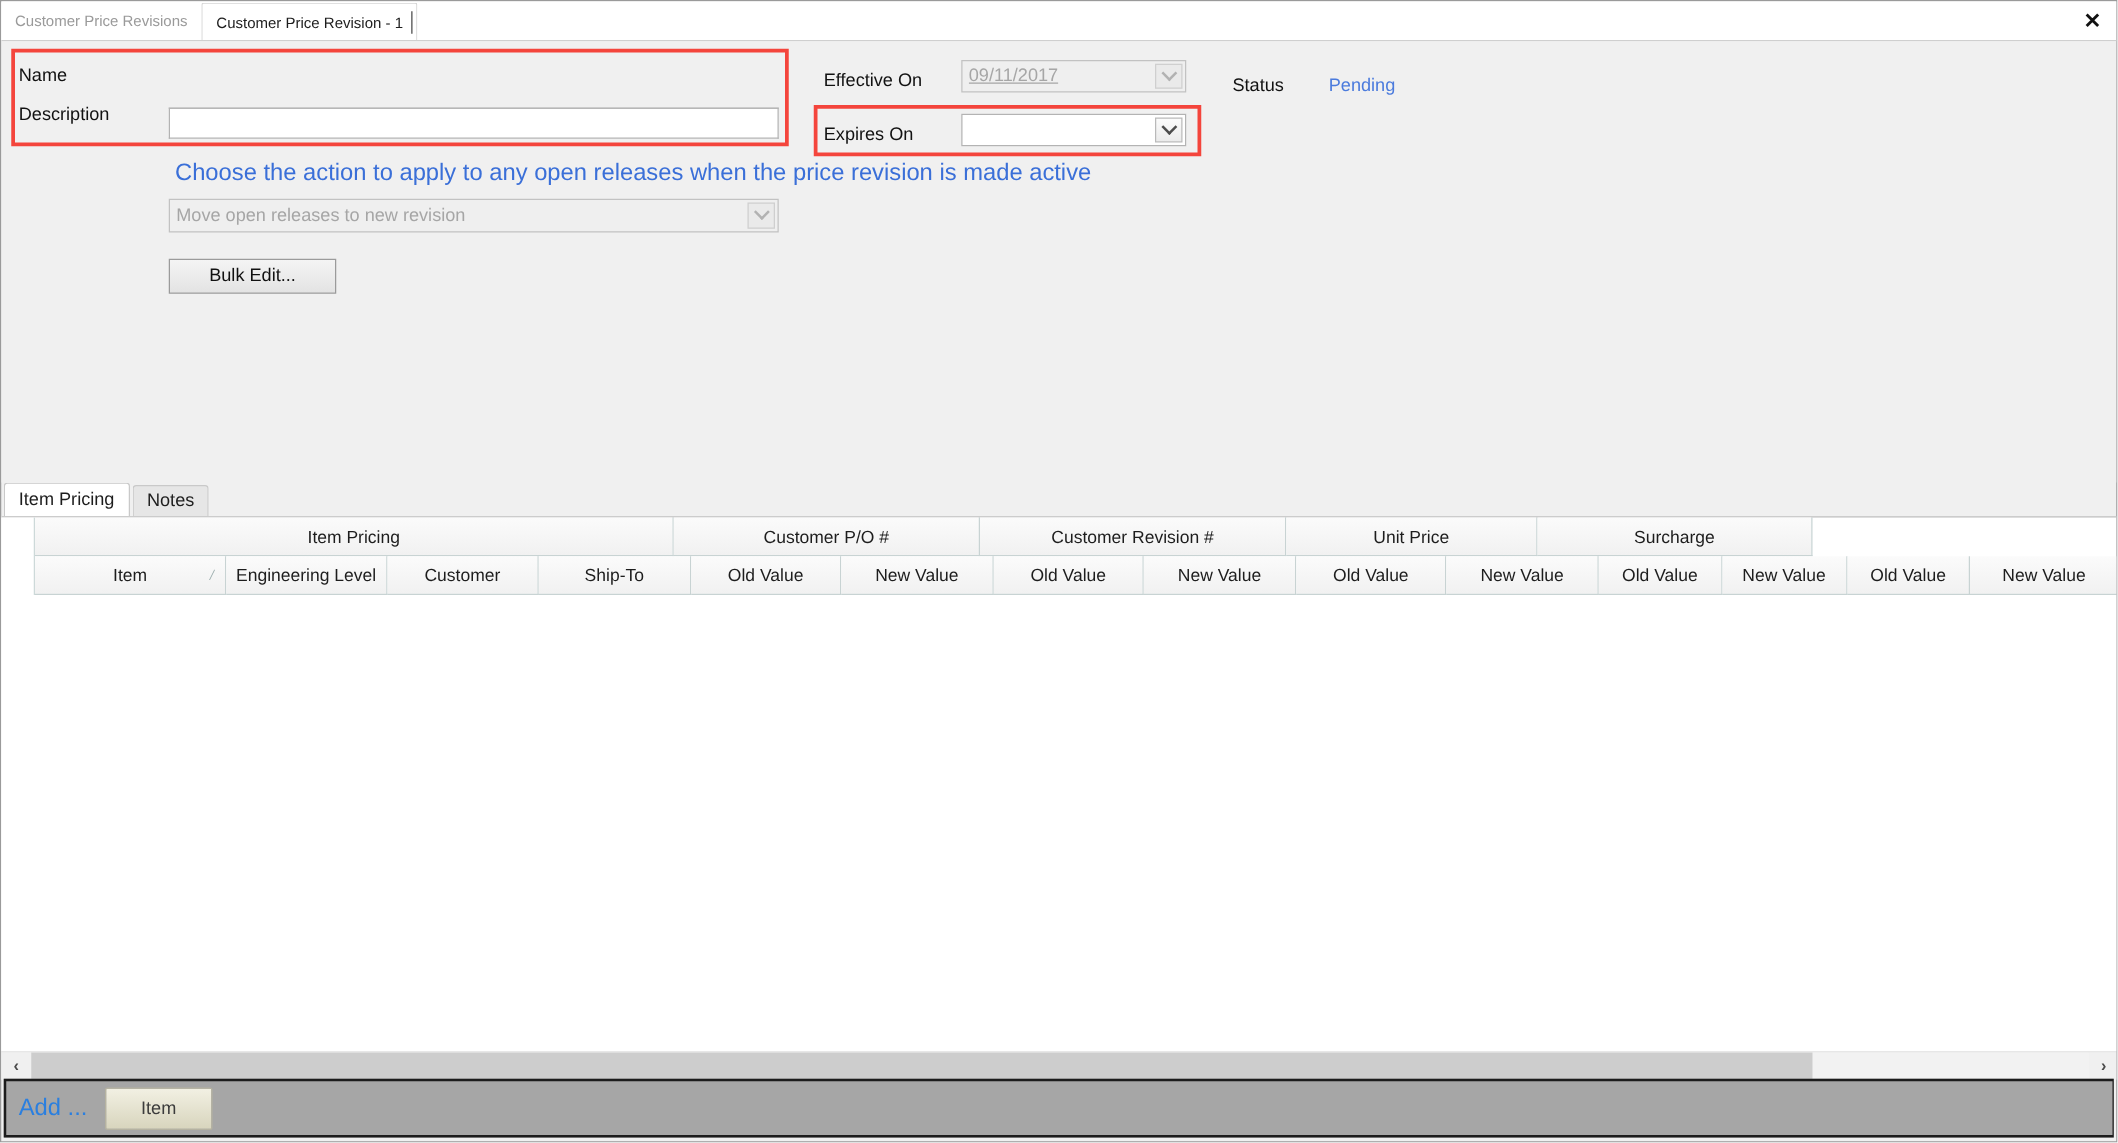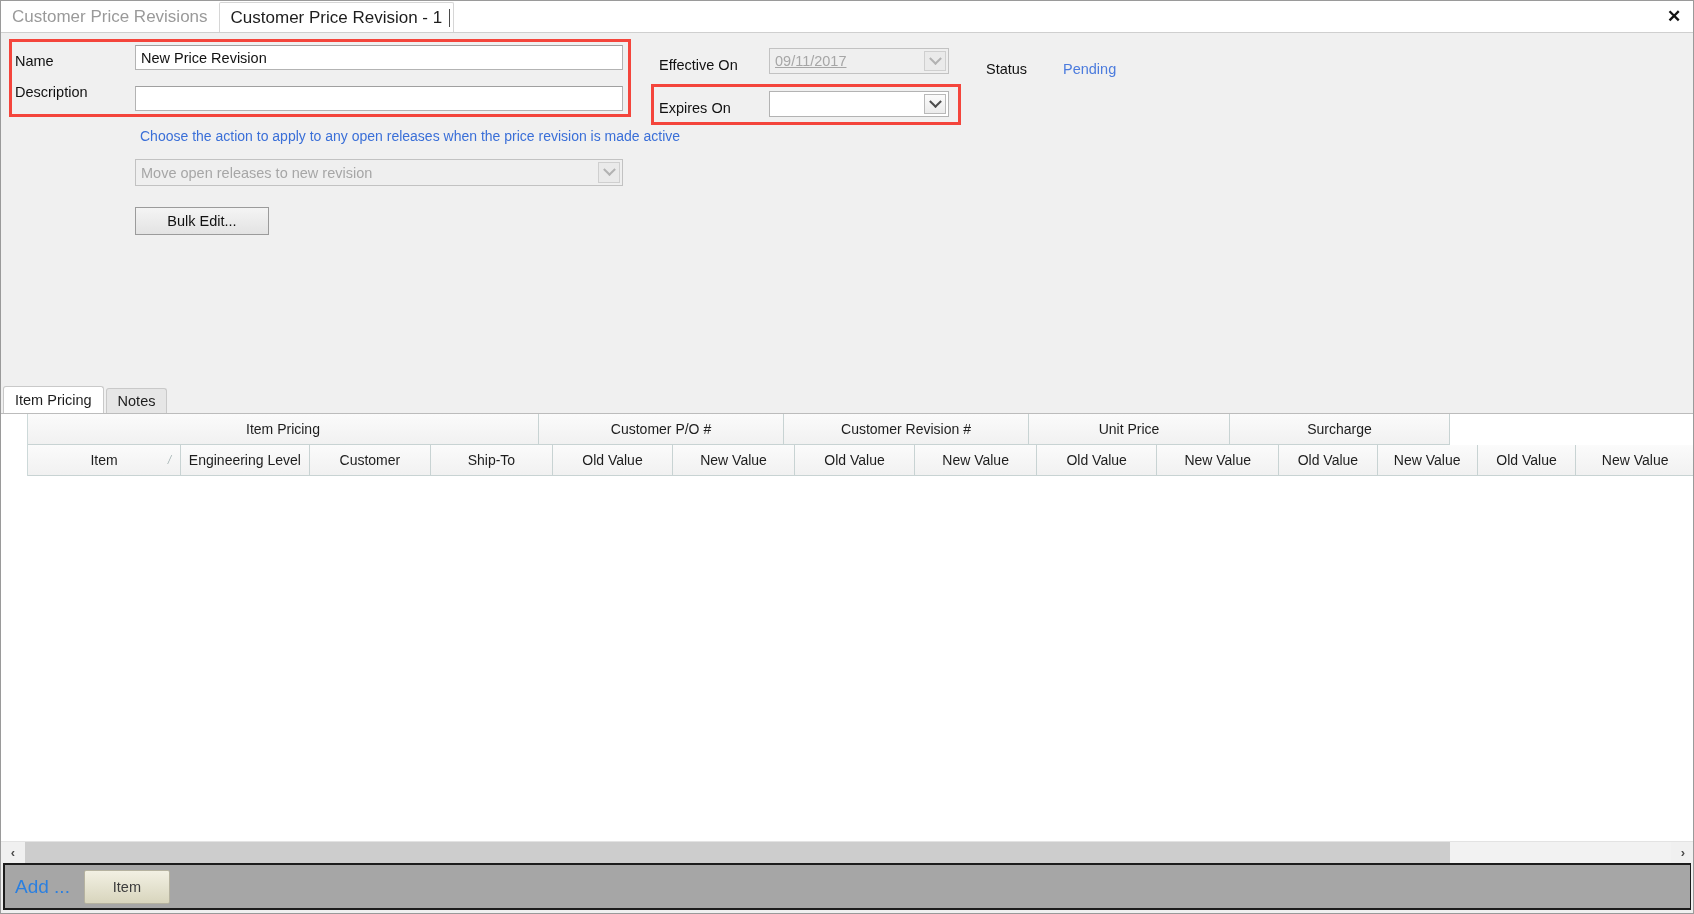--- a/index.html
+++ b/index.html
@@ -23,21 +23,21 @@
     position: absolute; left: 0; top: 0;
     width: 1694px; height: 32px;
     background: #ffffff;
     border-bottom: 1px solid #cfcfcf;
     display: flex; align-items: flex-end;
   }
   .doc-tab {
     height: 30px;
     padding: 12px 11px;
     display: flex; align-items: center;
-    font-size: 17px;
+    font-size: 12px;
     color: #9a9a9a;
     background: #ffffff;
     cursor: default;
     white-space: nowrap;
   }
   .doc-tab.active {
     color: #1d1d1d;
     background: #ffffff;
     border-left: 1px solid #d6d6d6;
     border-right: 1px solid #d6d6d6;
@@ -117,21 +117,21 @@
     border-bottom: 2px solid #4c4c4c;
     transform: rotate(45deg) translate(-2px,-2px);
   }
   .combo.disabled .chev {
     border-right-color: #b2b2b2;
     border-bottom-color: #b2b2b2;
   }
 
   .hint-link {
     position: absolute;
-    font-size: 14px;
+    font-size: 19px;
     color: #3a6fd8;
     white-space: nowrap;
     cursor: pointer;
   }
   .status-val {
     position: absolute;
     font-size: 14.5px;
     color: #4b7bdd;
     cursor: pointer;
   }
@@ -295,23 +295,20 @@
     </div>
     <div class="doc-tab active">
       <span>Customer Price Revision - 1</span>
     </div>
   </div>
   <div class="closebtn">✕</div>
 
   <div class="formpanel">
 
     <div class="fld-label" style="left:14px; top:20px;">Name</div>
-    <div class="txtbox" style="left:134px; top:12px; width:488px; height:25px;">
-      <span>New Price Revision</span>
-    </div>
 
     <div class="fld-label" style="left:14px; top:51px;">Description</div>
     <div class="txtbox" style="left:134px; top:53px; width:488px; height:25px;">
       <span></span>
     </div>
 
     <div class="hl" style="left:8px; top:6px; width:622px; height:78px;"></div>
 
     <div class="fld-label" style="left:658px; top:24px;">Effective On</div>
     <div class="combo disabled" style="left:768px; top:15px; width:180px; height:26px;text-decoration:underline;">

